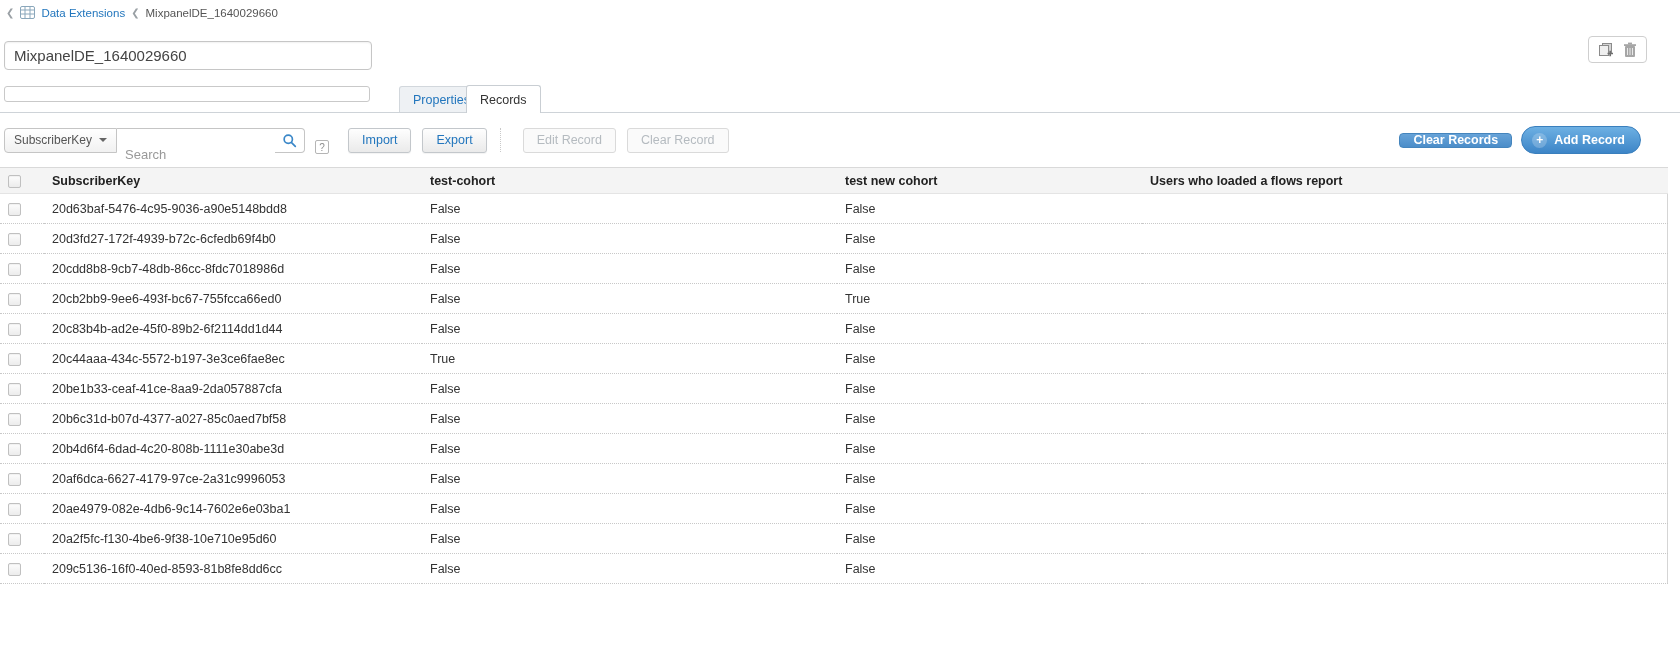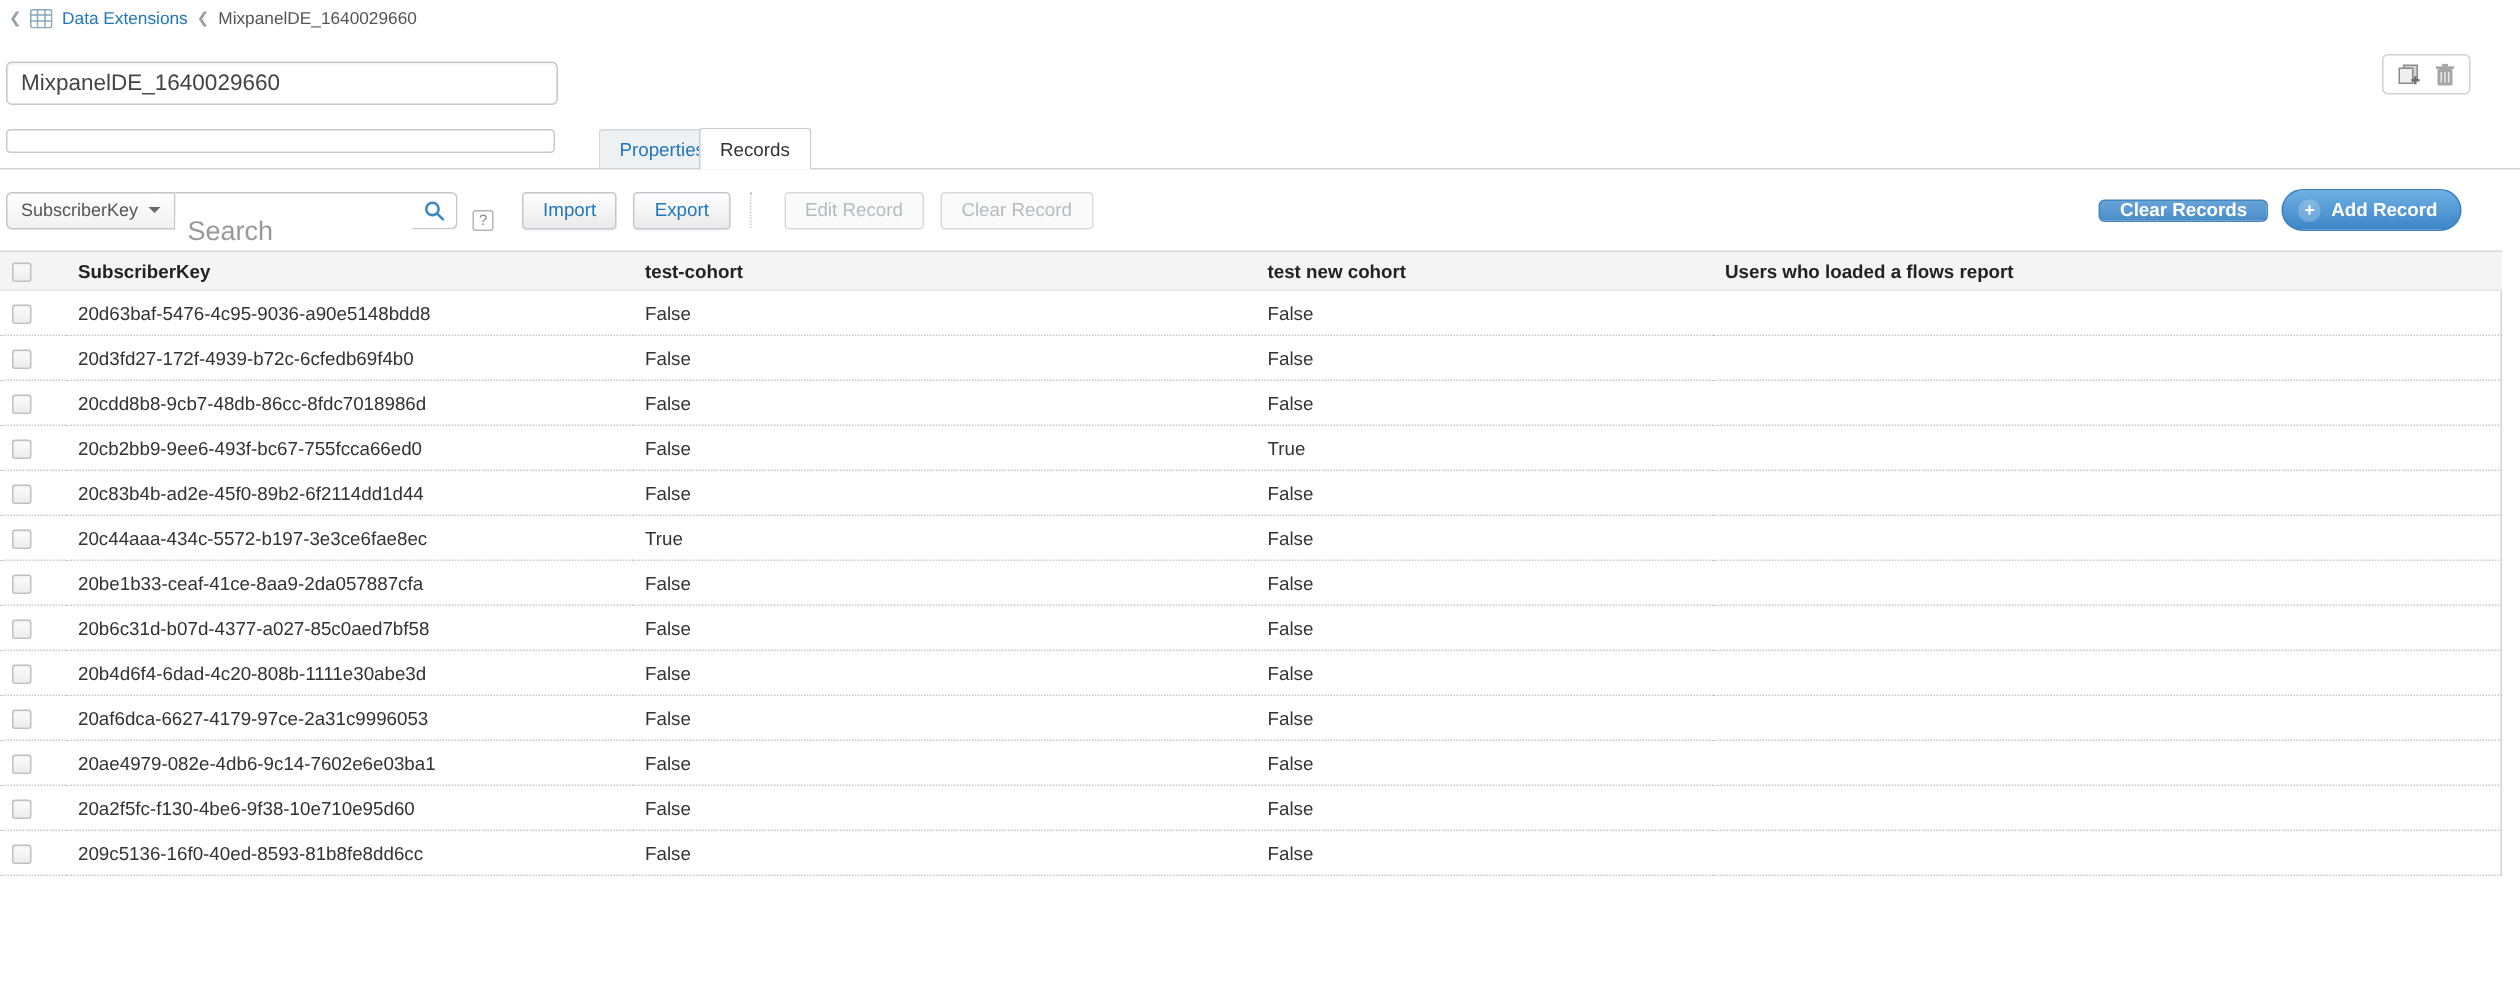--- a/index.html
+++ b/index.html
@@ -36,21 +36,21 @@
 
   
   .toolbar { height:54px; display:flex; align-items:center; padding:0 39px 0 4px; }
   .field-dd { height:25px; display:flex; align-items:center; gap:7px; padding:0 9px;
     border:1px solid #c5c5c5; border-radius:4px 0 0 4px; background:linear-gradient(#fff,#f1f1f1);
     font-size:12px; color:#555; cursor:pointer; }
   .dd-caret { width:0; height:0; border-left:4px solid transparent; border-right:4px solid transparent;
     border-top:4px solid #666; }
   .search-box { height:25px; width:188px; display:flex; align-items:center;
     border:1px solid #c5c5c5; border-left:none; border-radius:0 4px 4px 0; background:#fff; }
-  .search-box input { flex:1; border:none; outline:none; padding:0 8px; font-size:18px;
+  .search-box input { flex:1; border:none; outline:none; padding:0 8px; font-size:13px;
     color:#555; font-family:"Liberation Sans", sans-serif; min-width:0;margin-top:28px; }
   .search-box input::placeholder { color:#999; }
   .search-btn { display:flex; align-items:center; padding:0 7px; cursor:pointer; }
   .help-badge { width:14px; height:14px; border:1px solid #b5b5b5; border-radius:2px;
     display:flex; align-items:center; justify-content:center; font-size:10px; color:#8d8d8d;
     margin:14px 0 0 10px; cursor:pointer; }
   .btn { height:25px; display:flex; align-items:center; padding:0 13px; font-size:12.5px;
     color:#2276bd; background:linear-gradient(#fefefe,#eaeaea); border:1px solid #c3c7cb;
     border-radius:3px; cursor:pointer; box-shadow:0 1px 1px rgba(0,0,0,.05);margin-left:12px; }
   .btn.ml-lg { margin-left:19px; } .btn.ml-sm { margin-left:11px; }

